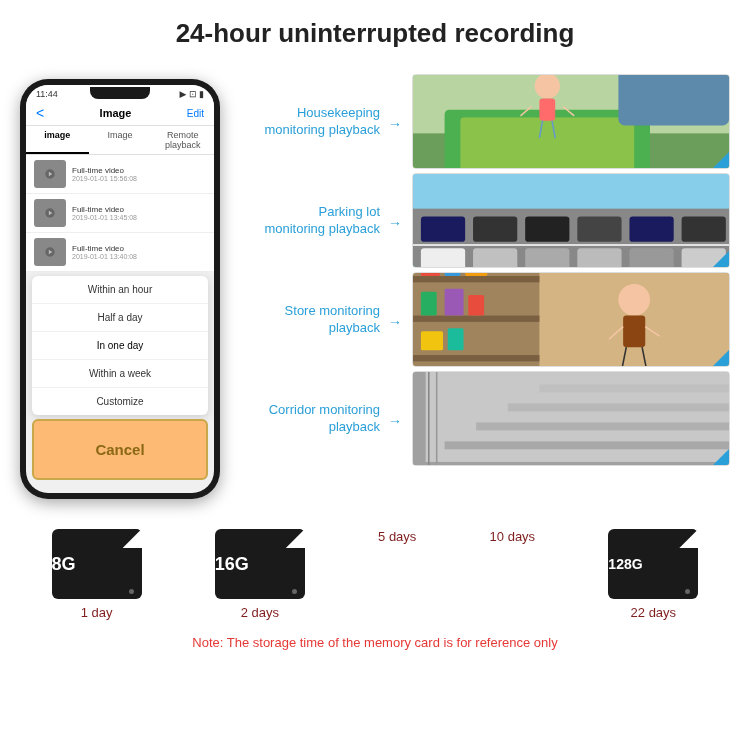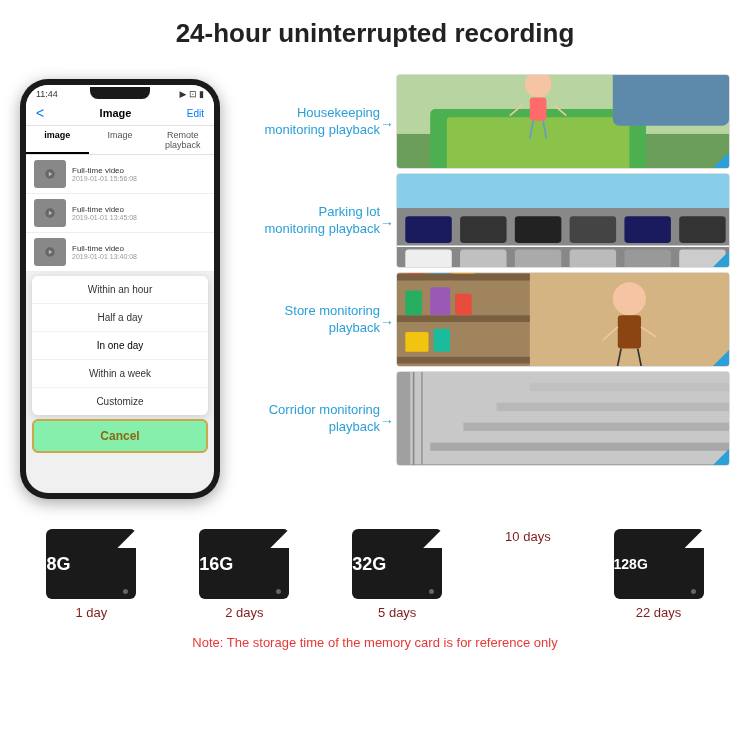--- a/index.html
+++ b/index.html
@@ -149,44 +149,45 @@
       text-align: center;
       padding: 8px 10px;
       font-size: 10px;
       color: #333;
       border-bottom: 1px solid #f0f0f0;
     }
     .phone-dropdown-item:last-child { border-bottom: none; }
     .phone-dropdown-item.highlight { color: #000; font-weight: 500; }
 
     .phone-cancel-btn {
-      background: #86efac;
+      background: #fdba74;
       margin: 4px 6px 6px;
       border-radius: 6px;
       text-align: center;
-      padding: 8px;
-      font-size: 12px;
+      padding: 20px;
+      font-size: 15px;
       color: #8B6914;
       font-weight: bold;
       border: 2px solid #c8a84b;
     }
 
     
     .monitoring-section {
       flex: 1;
       display: flex;
       flex-direction: column;
       gap: 4px;
       padding-top: 5px;
     }
 
     .monitoring-item {
       display: flex;
       flex-direction: row;
       align-items: center;
+      gap: 8px;
     }
 
     .monitoring-label {
       flex: 0 0 140px;
       font-size: 13px;
       color: #2a9fd8;
       line-height: 1.3;
       text-align: right;
     }
 
@@ -544,24 +545,20 @@
 
     <div class="storage-card-item">
       <div class="sd-card">
         <span class="sd-card-label">16G</span>
         <div class="sd-card-dot"></div>
       </div>
       <div class="storage-days">2 days</div>
     </div>
 
     <div class="storage-card-item">
-      <div class="sd-card">
-        <span class="sd-card-label">32G</span>
-        <div class="sd-card-dot"></div>
-      </div>
       <div class="storage-days">5 days</div>
     </div>
 
     <div class="storage-card-item">
       <div class="storage-days">10 days</div>
     </div>
 
     <div class="storage-card-item">
       <div class="sd-card">
         <span class="sd-card-label" style="font-size:14px;">128G</span>

